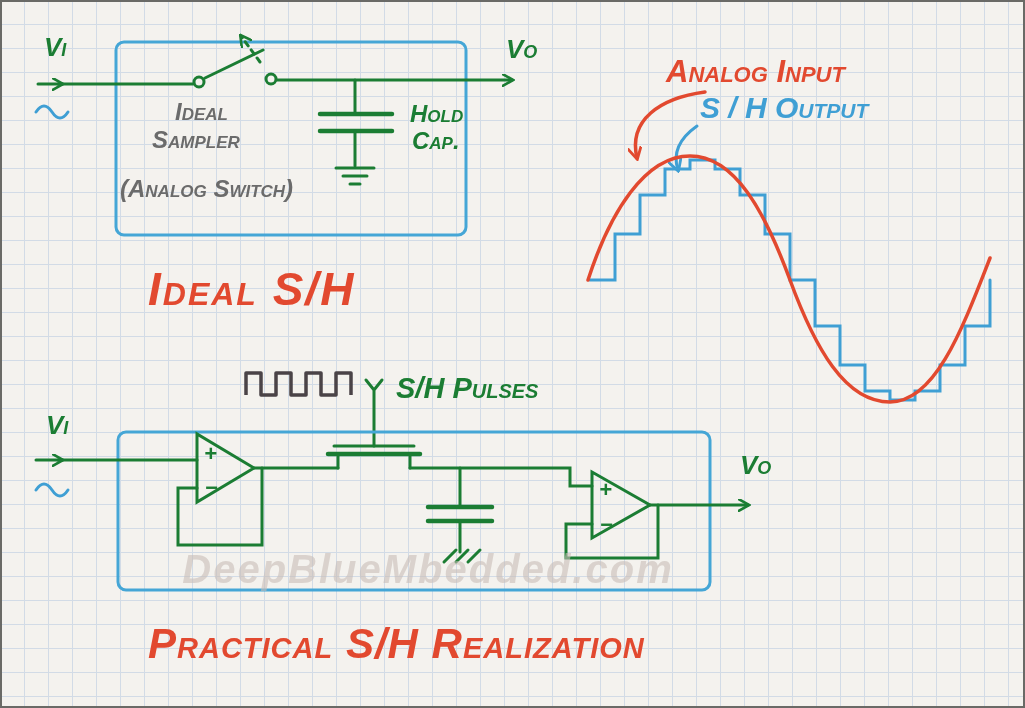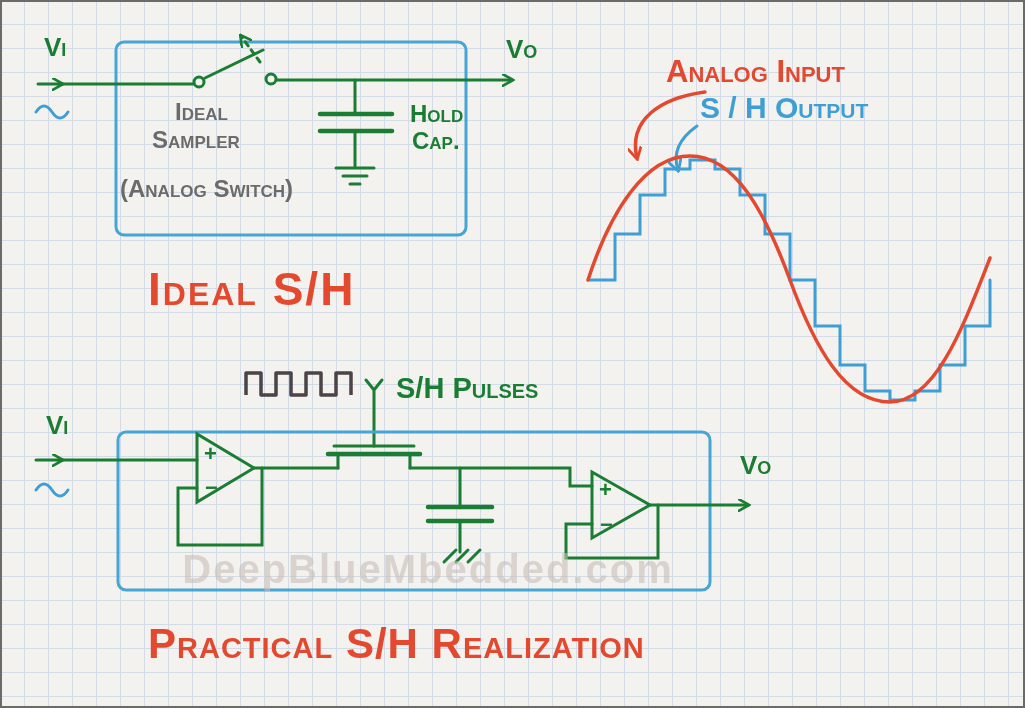--- a/index.html
+++ b/index.html
@@ -8,20 +8,21 @@
     width:1025px;height:708px;
     margin:0 auto;
     background-color:#f4f2ee;
     background-image:
       linear-gradient(#d2dbe6 1px, transparent 1px),
       linear-gradient(90deg, #d2dbe6 1px, transparent 1px);
     background-size:24px 24px;
     box-shadow: inset 0 0 0 2px #6a6a66;
     overflow:hidden;
     font-family:"Liberation Sans", sans-serif;
+    font-style:italic;
   }
   svg{position:absolute;left:0;top:0;}
   text{font-family:"Liberation Sans", sans-serif;}
   .hand{font-variant:small-caps;font-weight:700;}
   .title-red{fill:#e2492f;font-size:46px;letter-spacing:2px;}
   .title-red2{fill:#e2492f;font-size:42px;letter-spacing:1px;}
   .lbl-green{fill:#1b7d33;font-size:26px;}
   .lbl-green-sm{fill:#1b7d33;font-size:24px;}
   .lbl-gray{fill:#6b6b6b;font-size:24px;}
   .lbl-red{fill:#e2492f;font-size:31px;}

